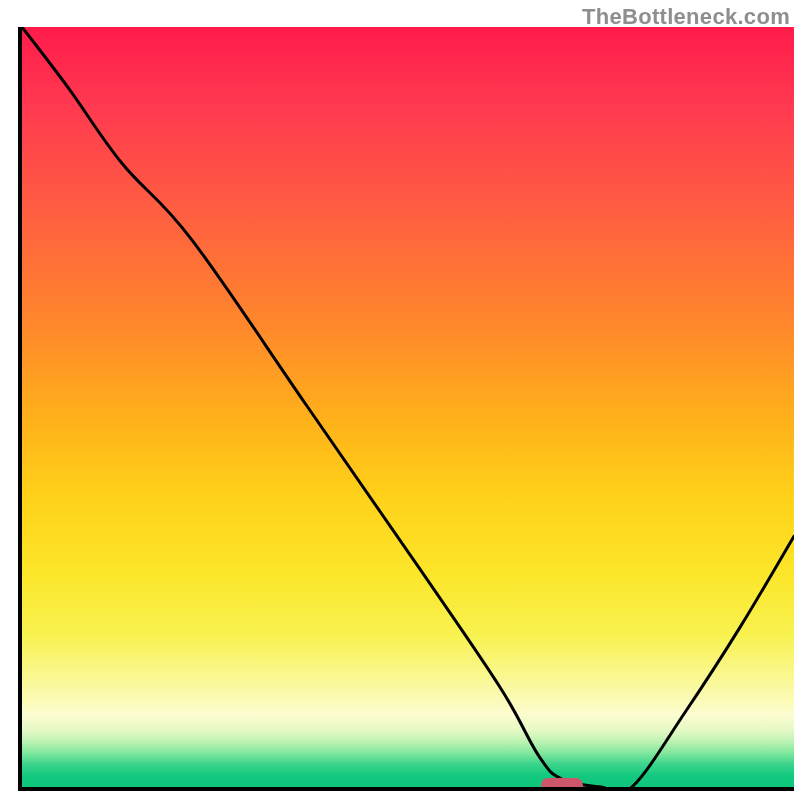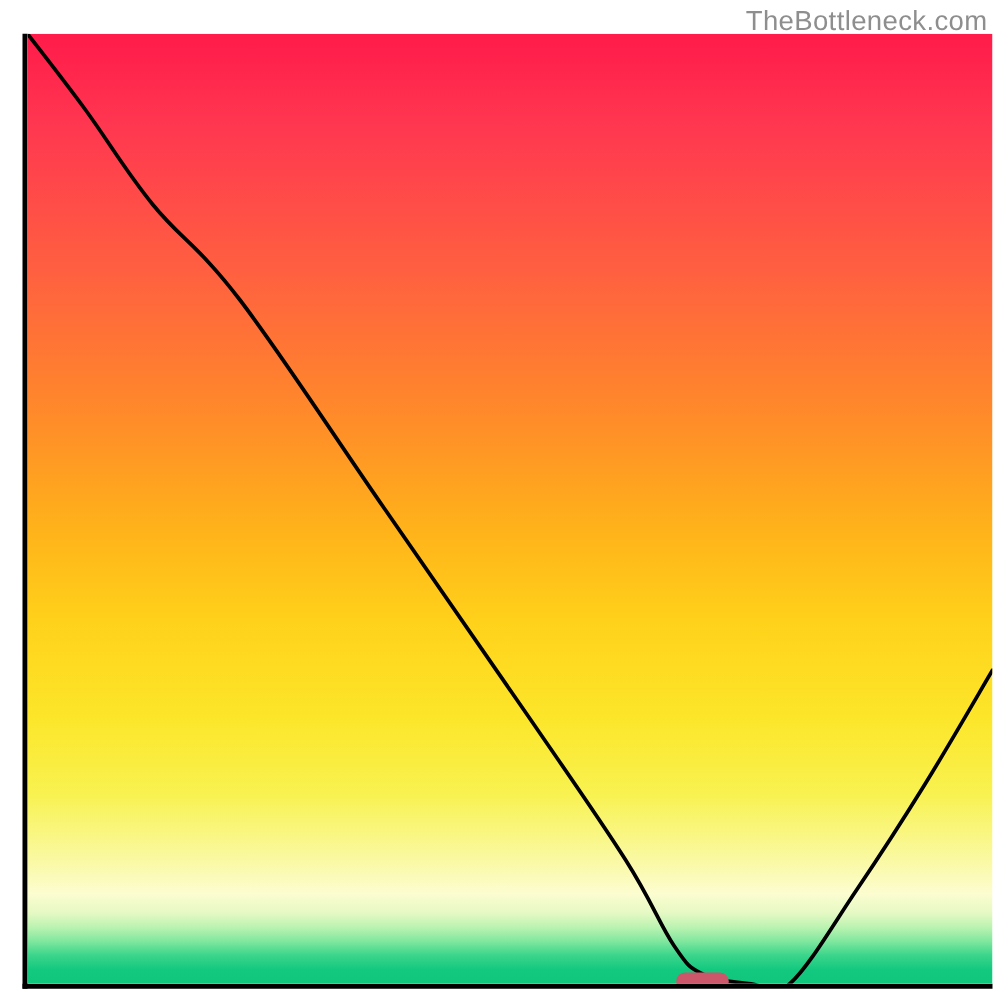--- a/index.html
+++ b/index.html
@@ -67,21 +67,21 @@
     border-radius: 7px;
     background: #cc576a;
     transform: translate(-50%, -50%);
   }
   .watermark {
     position: absolute;
     top: 4px;
     right: 10px;
     color: #8e8e8e;
     font-size: 22px;
-    font-weight: 400;
+    font-weight: 700;
     letter-spacing: 0.3px;
   }
 </style>
 </head>
 <body>
 
 <div class="frame">
 
   <div class="watermark">TheBottleneck.com</div>
 

